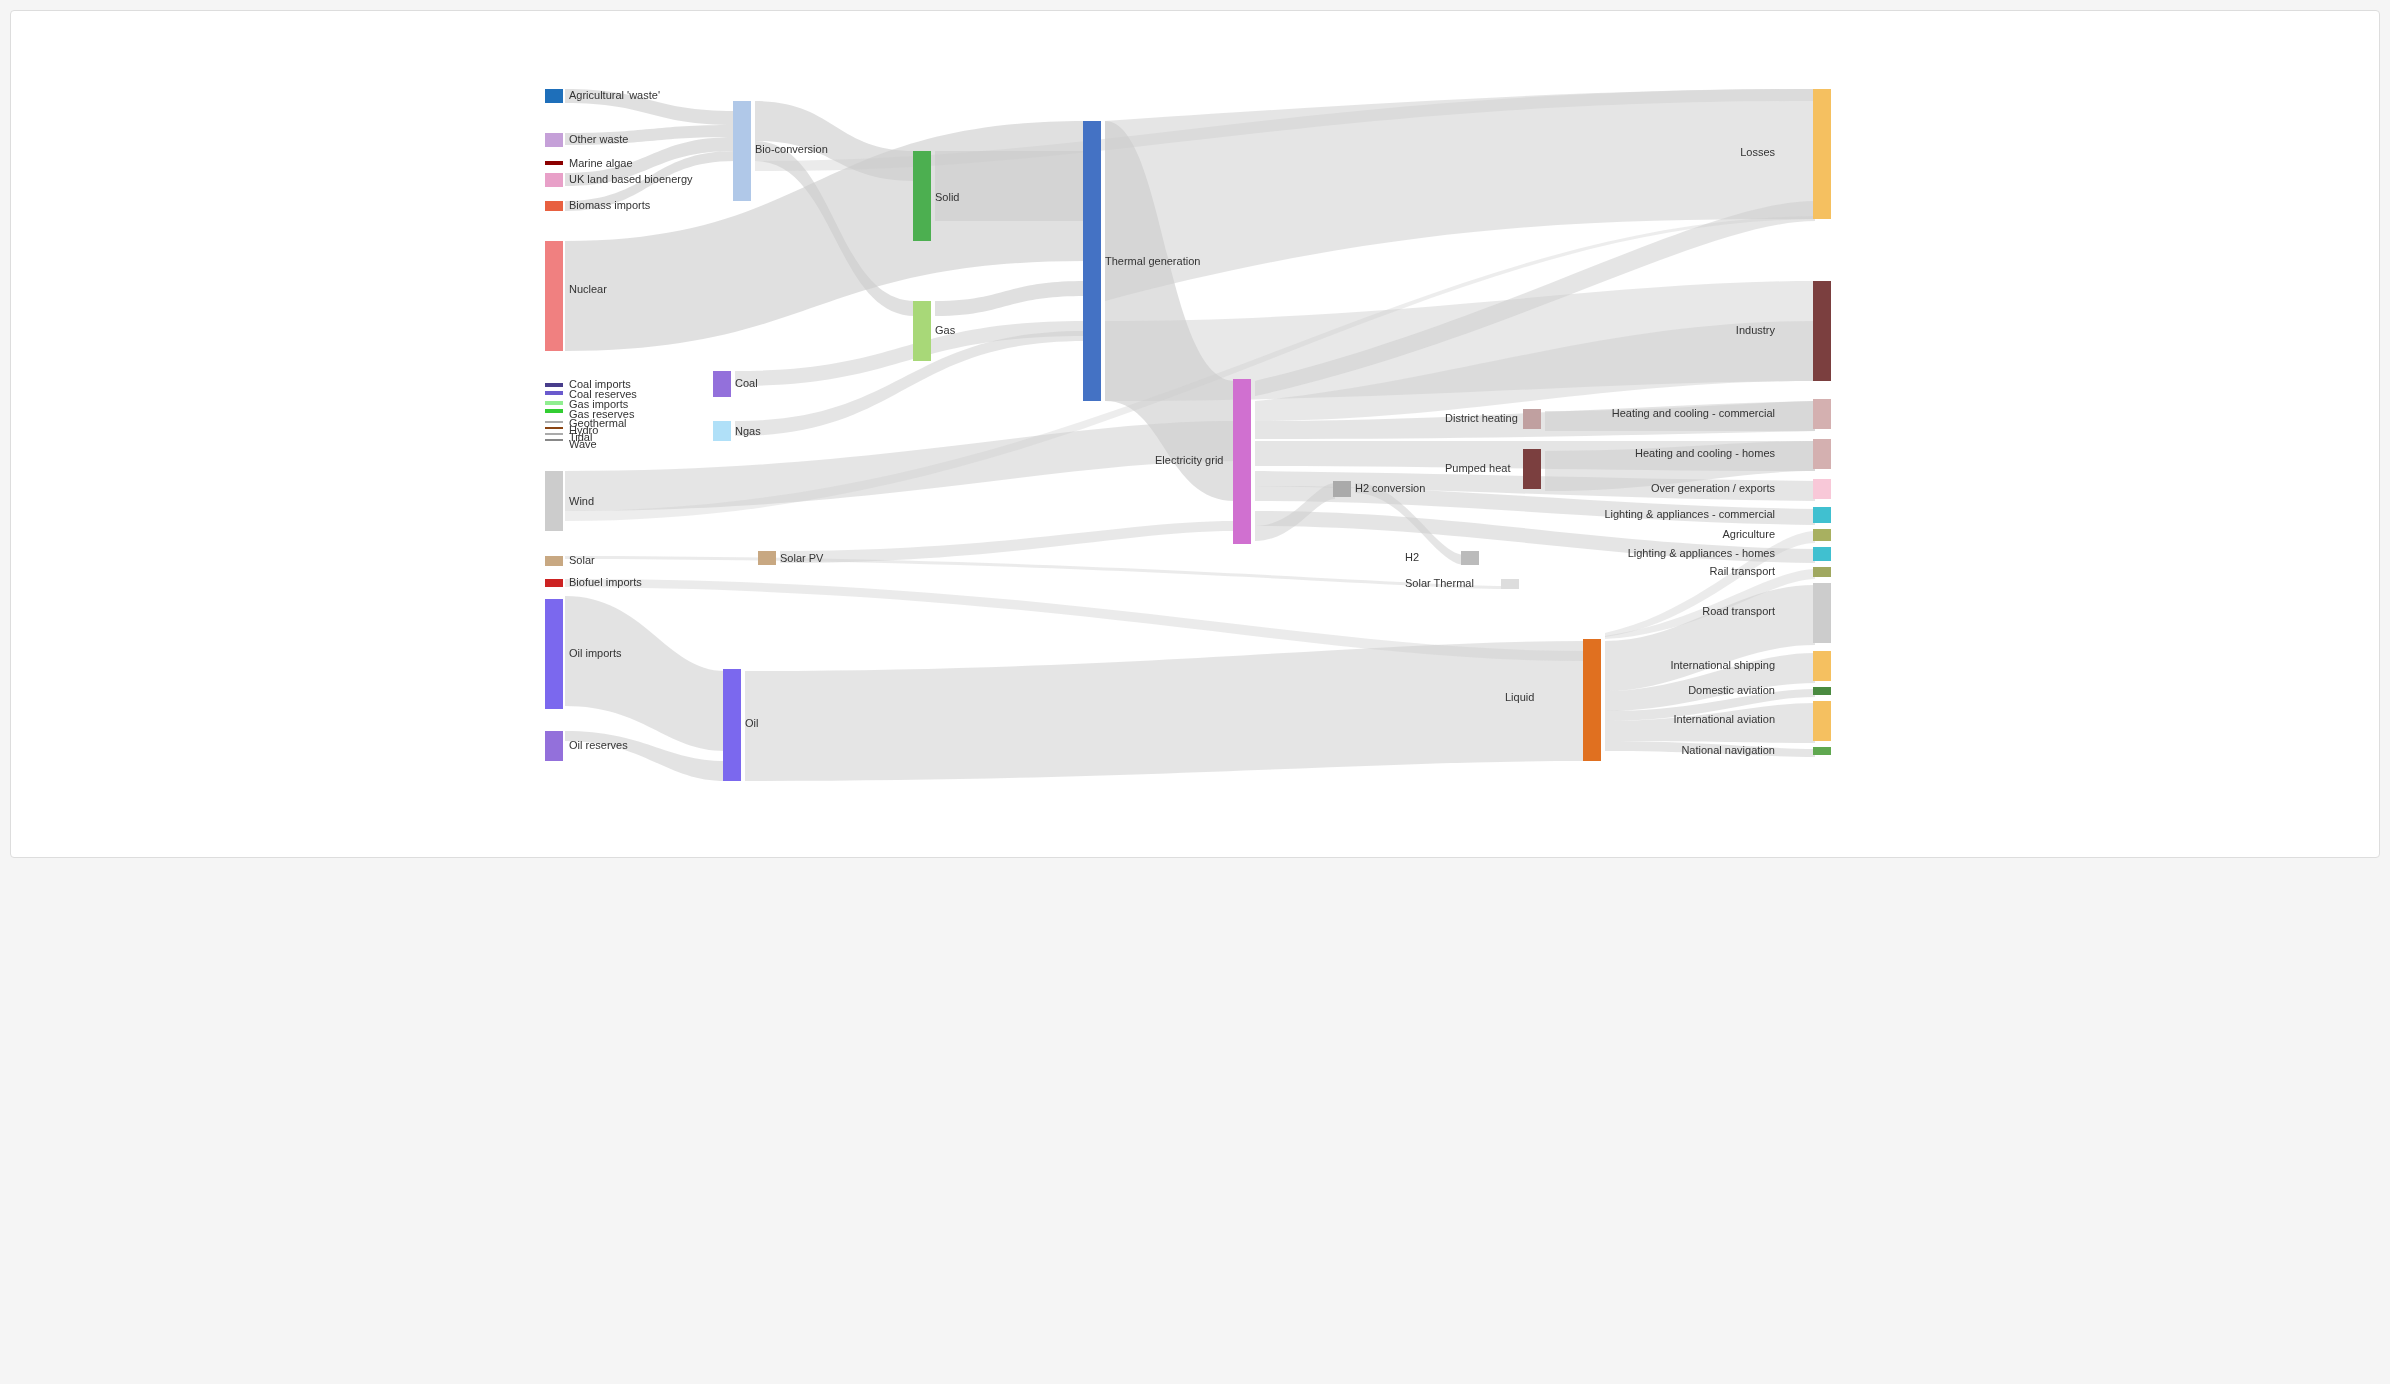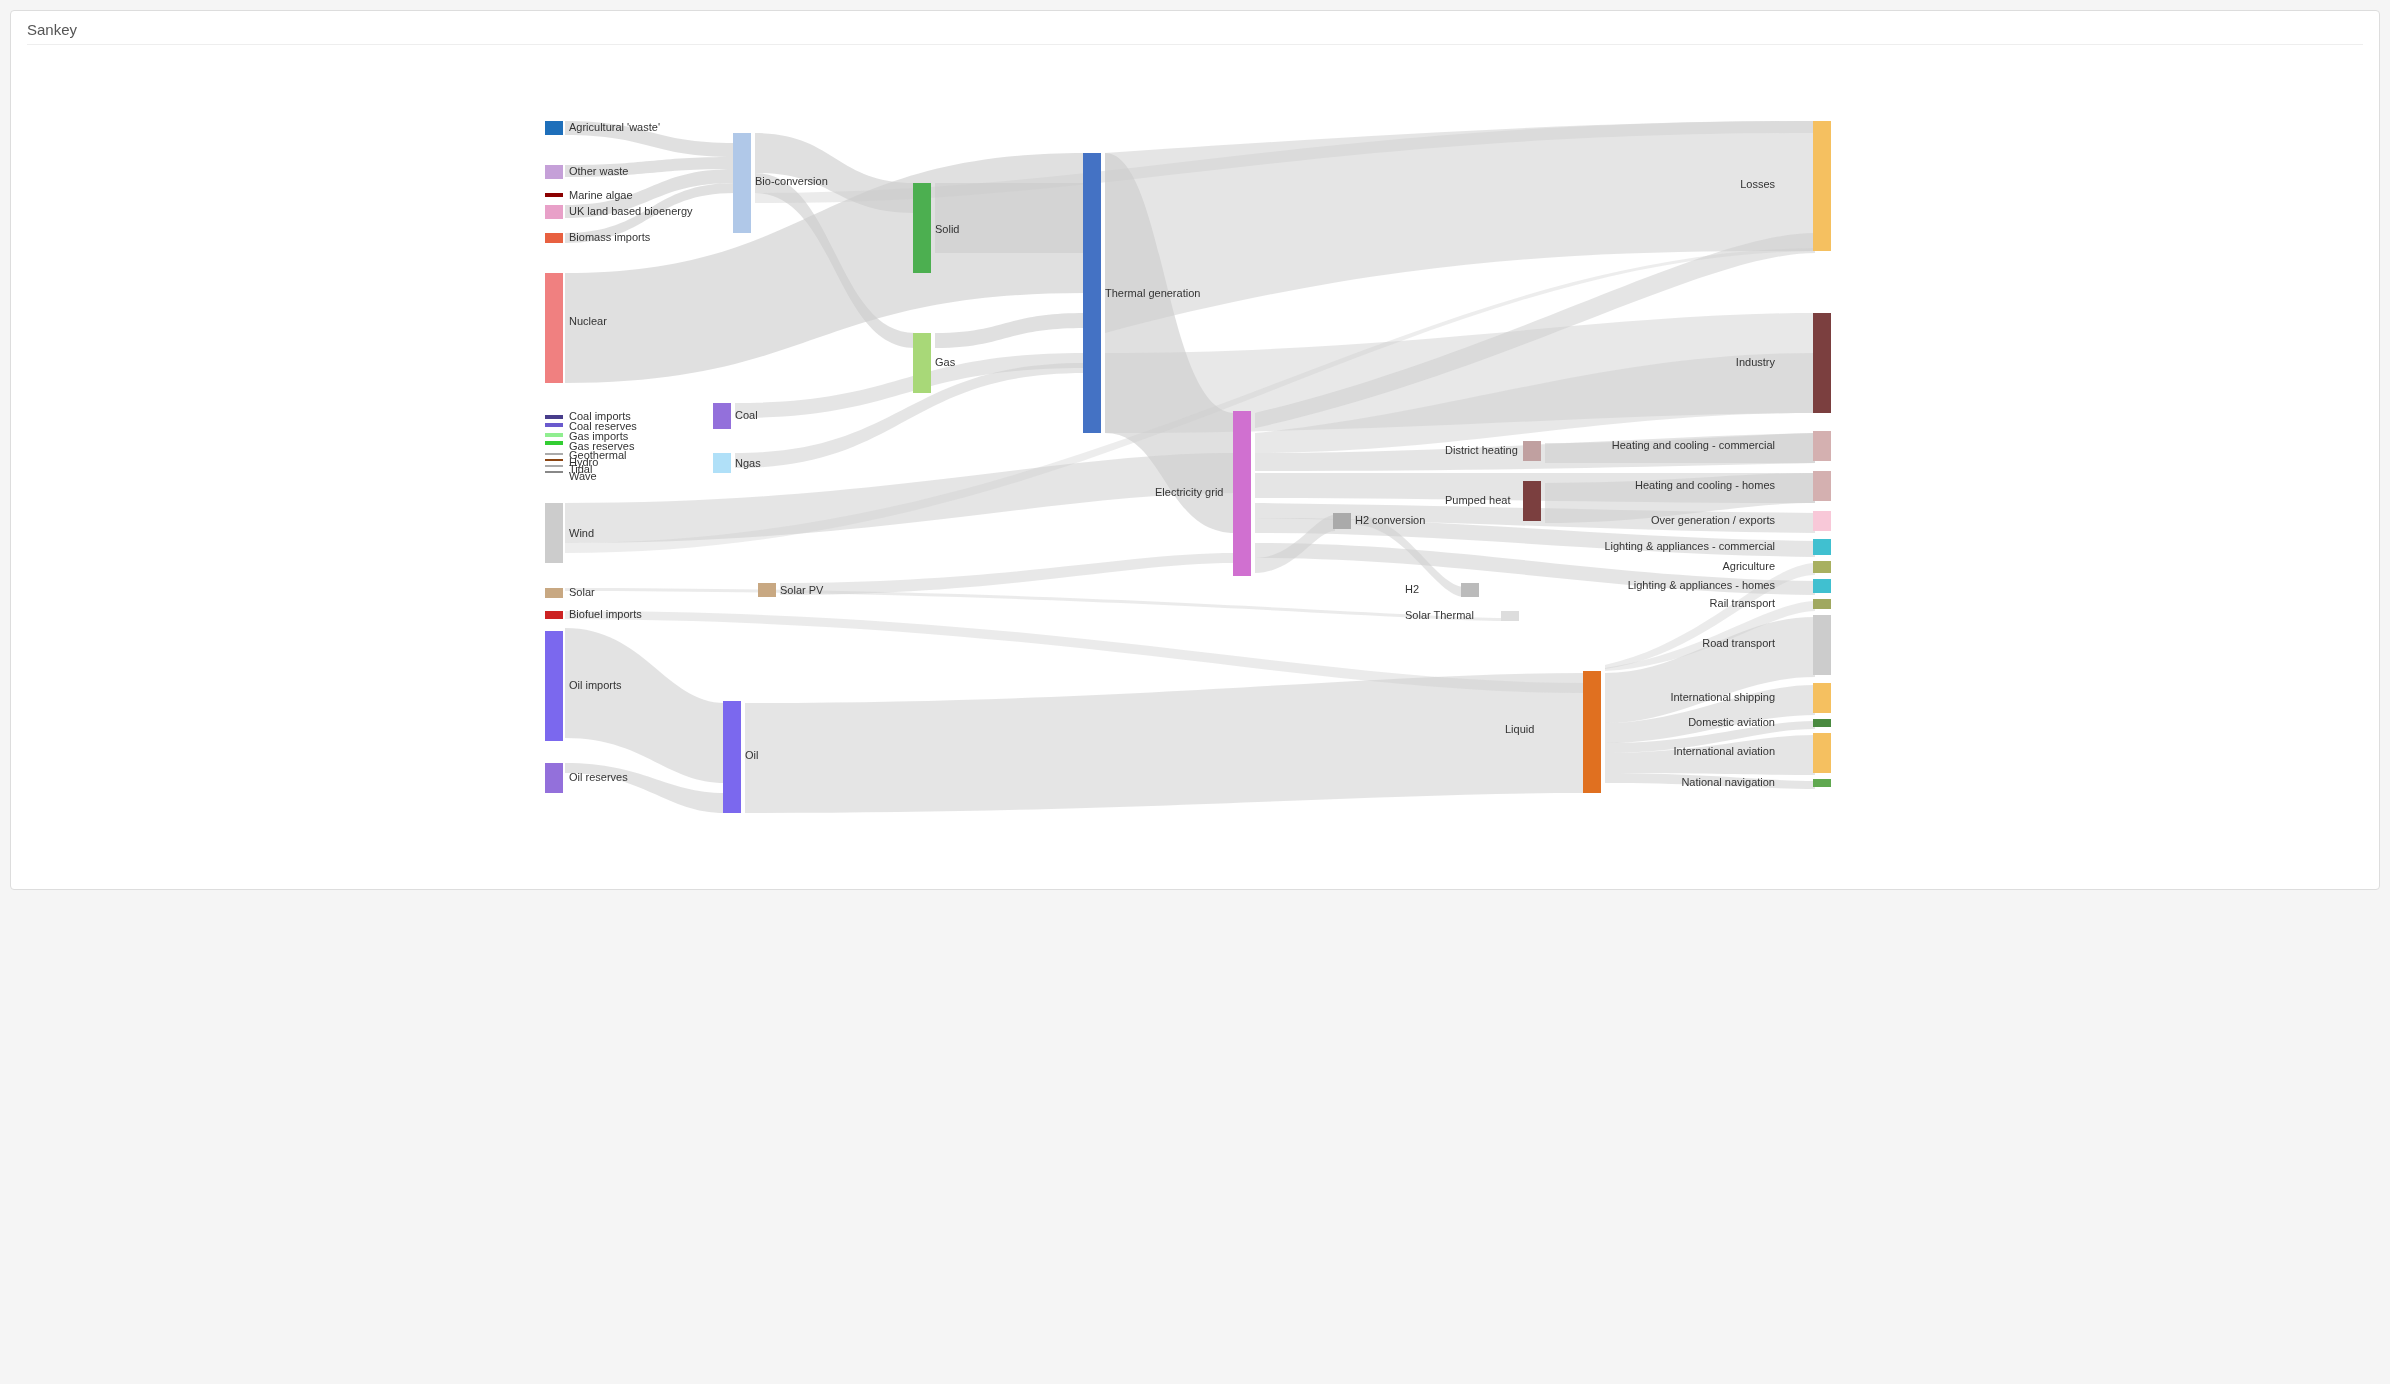--- a/index.html
+++ b/index.html
@@ -32,21 +32,20 @@
     }
     svg.sankey-svg {
       width: 100%;
       height: 100%;
     }
   </style>
 </head>
 <body>
 
 <div class="card">
-  <div class="card-title">Sankey</div>
   <div class="sankey-container">
     <svg class="sankey-svg" viewBox="0 0 1380 820" preserveAspectRatio="xMidYMid meet">
       <defs>
         <style>
           .lbl { font-size: 11px; fill: #333; font-family: Arial, sans-serif; }
         </style>
       </defs>
 
       <path d="M 60,68 C 145,68 145,90 230,90 L 230,104 C 145,104 145,82 60,82 Z" fill="#ccc" opacity="0.6"></path>
 

